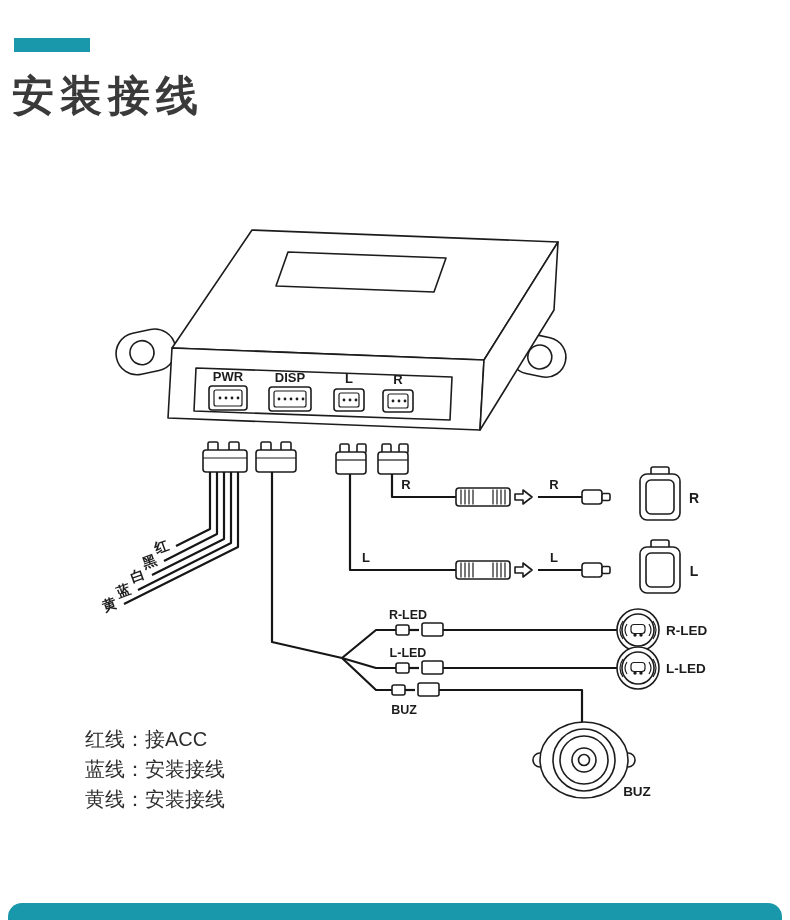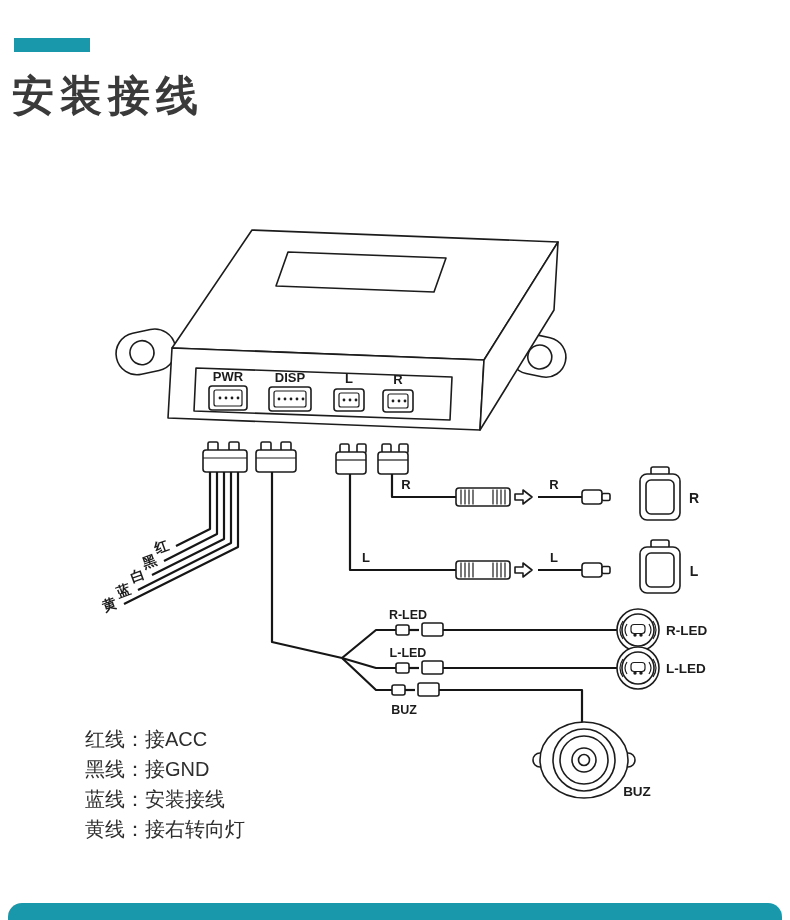--- a/index.html
+++ b/index.html
@@ -245,19 +245,18 @@
       <circle class="ln" cx="584" cy="760" r="31"></circle>
       <circle class="ln" cx="584" cy="760" r="24"></circle>
       <circle class="ln" cx="584" cy="760" r="12"></circle>
       <circle class="ln" cx="584" cy="760" r="5.5"></circle>
       <text class="tc" x="637" y="796" font-size="13.5">BUZ</text>
     </g>
   </svg>
 
   <div class="legend">
     <div class="legend-row">红线：接ACC</div>
-    <div class="legend-row">黑线：接GND</div>
     <div class="legend-row">蓝线：安装接线</div>
-    <div class="legend-row">黄线：接右转向灯</div>
+    <div class="legend-row">黄线：安装接线</div>
   </div>
 
   <div class="bottom-bar"></div>
 </div>
 
 </body></html>

